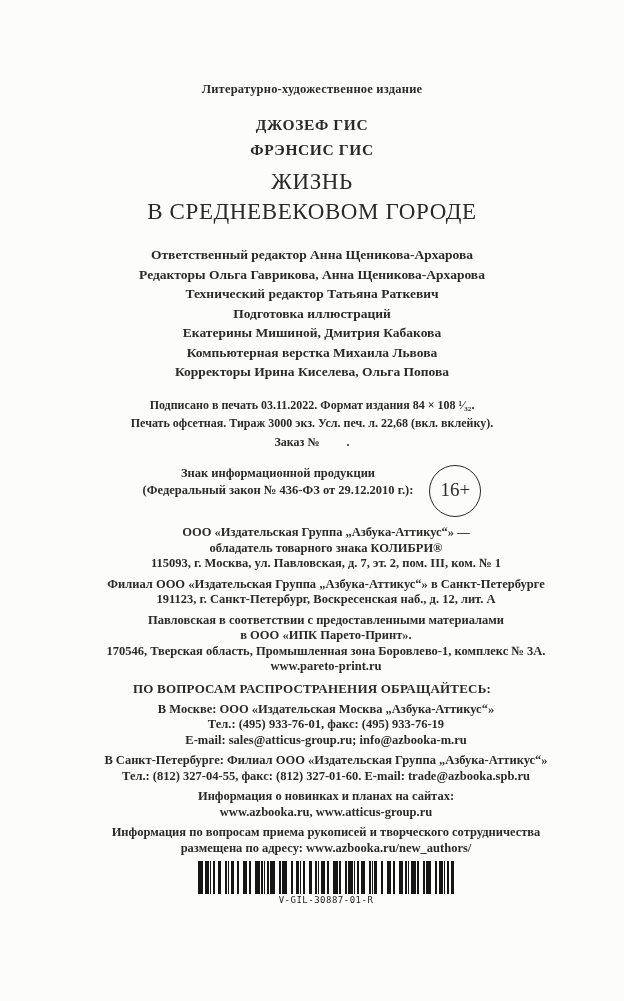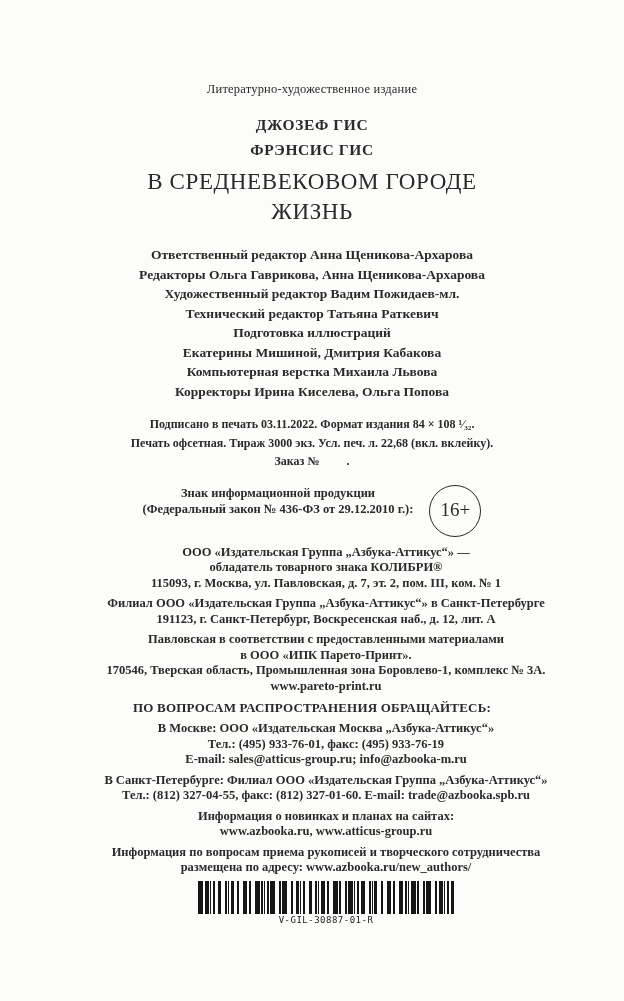--- a/index.html
+++ b/index.html
@@ -15,21 +15,21 @@
     margin: 0 auto;
     padding-top: 82px;
     background: #fcfcfb;
     color: #2a2a2a;
     font-family: "Liberation Serif", "DejaVu Serif", serif;
     text-align: center;
     overflow: hidden;
   }
   .edition-type {
     font-size: 12.5px;
-    font-weight: 400;
+    font-weight: 700;
     letter-spacing: 0.2px;
   }
   .authors {
     margin-top: 15px;
     font-size: 15.5px;
     font-weight: 700;
     line-height: 25px;
     letter-spacing: 0.6px;
   }
   .book-title {
@@ -116,28 +116,27 @@
 <div class="page">
 
   <div class="edition-type">Литературно-художественное издание</div>
 
   <div class="authors">
     <div>ДЖОЗЕФ ГИС</div>
     <div>ФРЭНСИС ГИС</div>
   </div>
 
   <div class="book-title">
+    <div>ЖИЗНЬ</div>
     <div>В СРЕДНЕВЕКОВОМ ГОРОДЕ</div>
-    <div>ЖИЗНЬ</div>
   </div>
 
   <div class="credits">
       <div class="line">Ответственный редактор Анна Щеникова-Архарова</div>
       <div class="line">Редакторы Ольга Гаврикова, Анна Щеникова-Архарова</div>
-      <div class="line">Художественный редактор Вадим Пожидаев-мл.</div>
       <div class="line">Технический редактор Татьяна Раткевич</div>
       <div class="line">Подготовка иллюстраций</div>
       <div class="line">Екатерины Мишиной, Дмитрия Кабакова</div>
       <div class="line">Компьютерная верстка Михаила Львова</div>
       <div class="line">Корректоры Ирина Киселева, Ольга Попова</div>
     </div>
 
   <div class="print-info">
       <div class="line">Подписано в печать 03.11.2022. Формат издания 84 × 108 ¹⁄₃₂.</div>
       <div class="line">Печать офсетная. Тираж 3000 экз. Усл. печ. л. 22,68 (вкл. вклейку).</div>

